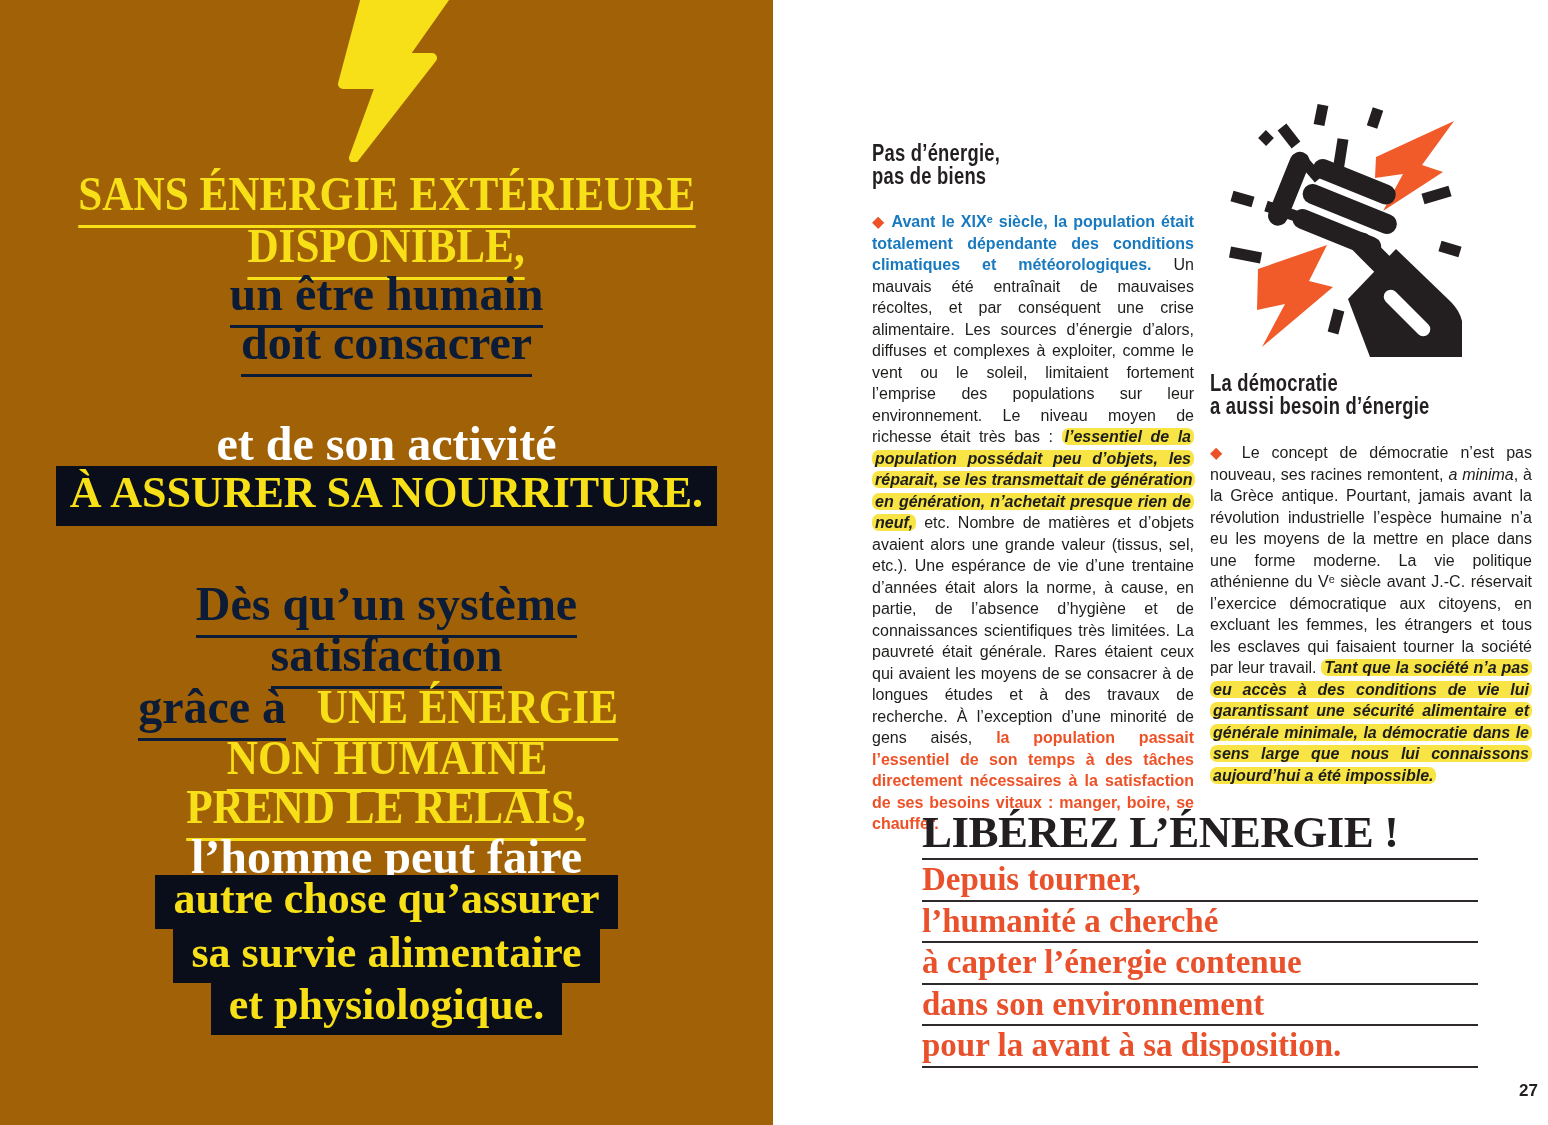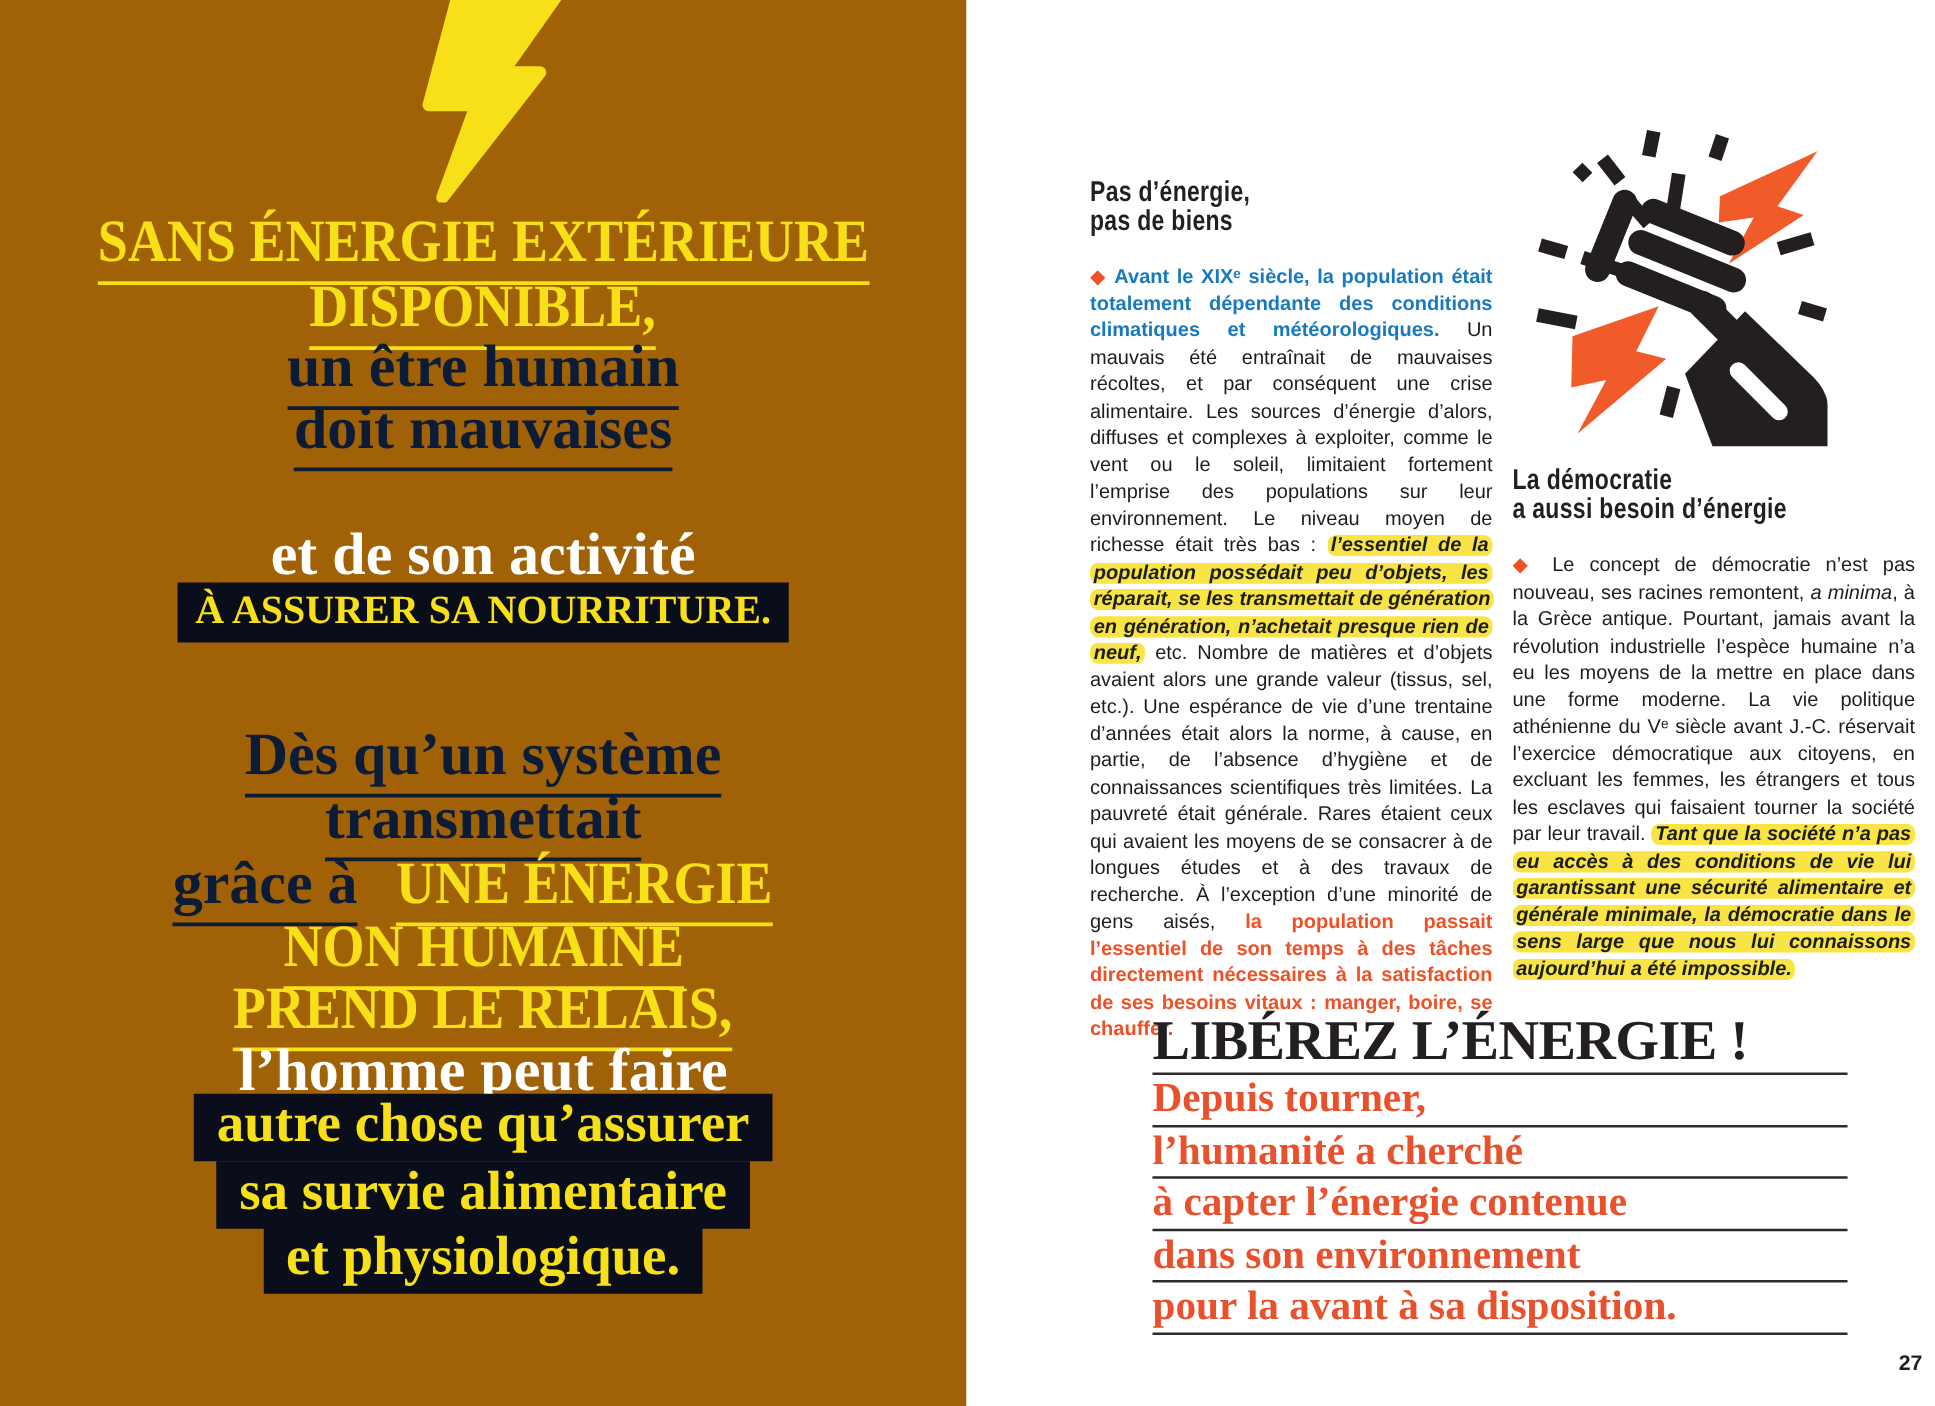--- a/index.html
+++ b/index.html
@@ -9,21 +9,21 @@
 
   
   .page-left { position:absolute; left:0; top:0; width:773px; height:1125px;
                background:#a16207; overflow:hidden; }
   .lp-line { position:absolute; left:0; width:100%; text-align:center;
              font-family:"Liberation Serif","DejaVu Serif",serif; font-weight:700;
              line-height:1; white-space:nowrap; }
   .lp-line > span { display:inline-block; }
   .caps   { transform:scaleX(0.9); transform-origin:center bottom; }
   .fs48   { font-size:48px; }
-  .fs46   { font-size:32px; }
+  .fs46   { font-size:44px; }
   .fs44   { font-size:44px;text-align:right; }
   .u      { border-bottom:3px solid currentColor; padding-bottom:7px; }
   .yellow { color:#F7E017; }
   .navy   { color:#0C1C36; }
   .white  { color:#FFFFFF; }
   .band   { background:#0A0E1A; color:#F7E017; padding:2px 18px 8px; }
   .band-caps { background:#0A0E1A; color:#F7E017; padding:5px 14px 11px; }
   .pfx    { margin-right:14px; }
   .bolt-svg { position:absolute; left:336px; top:0; }
 
@@ -60,26 +60,26 @@
 
 <div class="page-left">
 
   <svg class="bolt-svg" width="116" height="162" viewBox="0 0 116 162">
     <polygon points="32,-10 114,-10 66,58 96,58 18,158 45,84 7,84" fill="#F7E017" stroke="#F7E017" stroke-width="10" stroke-linejoin="round"></polygon>
   </svg>
 
   <div class="lp-line" style="top:170px"><span class="caps yellow u fs48">SANS ÉNERGIE EXTÉRIEURE</span></div>
   <div class="lp-line" style="top:222px"><span class="caps yellow u fs48">DISPONIBLE,</span></div>
   <div class="lp-line" style="top:270px"><span class="navy u fs48">un être humain</span></div>
-  <div class="lp-line" style="top:319px"><span class="navy u fs48">doit mauvaises</span></div>
+  <div class="lp-line" style="top:319px"><span class="navy u fs48">doit consacrer</span></div>
   <div class="lp-line" style="top:420px"><span class="white u fs48">et de son activité</span></div>
   <div class="lp-line" style="top:466px"><span class="band-caps"><span class="caps fs46">À ASSURER SA NOURRITURE.</span></span></div>
 
   <div class="lp-line" style="top:580px"><span class="navy u fs48">Dès qu’un système</span></div>
-  <div class="lp-line" style="top:631px"><span class="navy u fs48">transmettait</span></div>
+  <div class="lp-line" style="top:631px"><span class="navy u fs48">satisfaction</span></div>
   <div class="lp-line" style="top:683px"><span class="navy u fs48 pfx">grâce à</span><span class="caps yellow u fs48">UNE ÉNERGIE</span></div>
   <div class="lp-line" style="top:734px"><span class="caps yellow u fs48">NON HUMAINE</span></div>
   <div class="lp-line" style="top:783px"><span class="caps yellow u fs48">PREND LE RELAIS,</span></div>
   <div class="lp-line" style="top:833px"><span class="white fs48">l’homme peut faire</span></div>
 
   <div class="lp-line" style="top:875px"><span class="band fs44"><span>autre chose qu’assurer</span></span></div>
   <div class="lp-line" style="top:929px"><span class="band fs44"><span>sa survie alimentaire</span></span></div>
   <div class="lp-line" style="top:981px"><span class="band fs44"><span>et physiologique.</span></span></div>
 </div>
 

